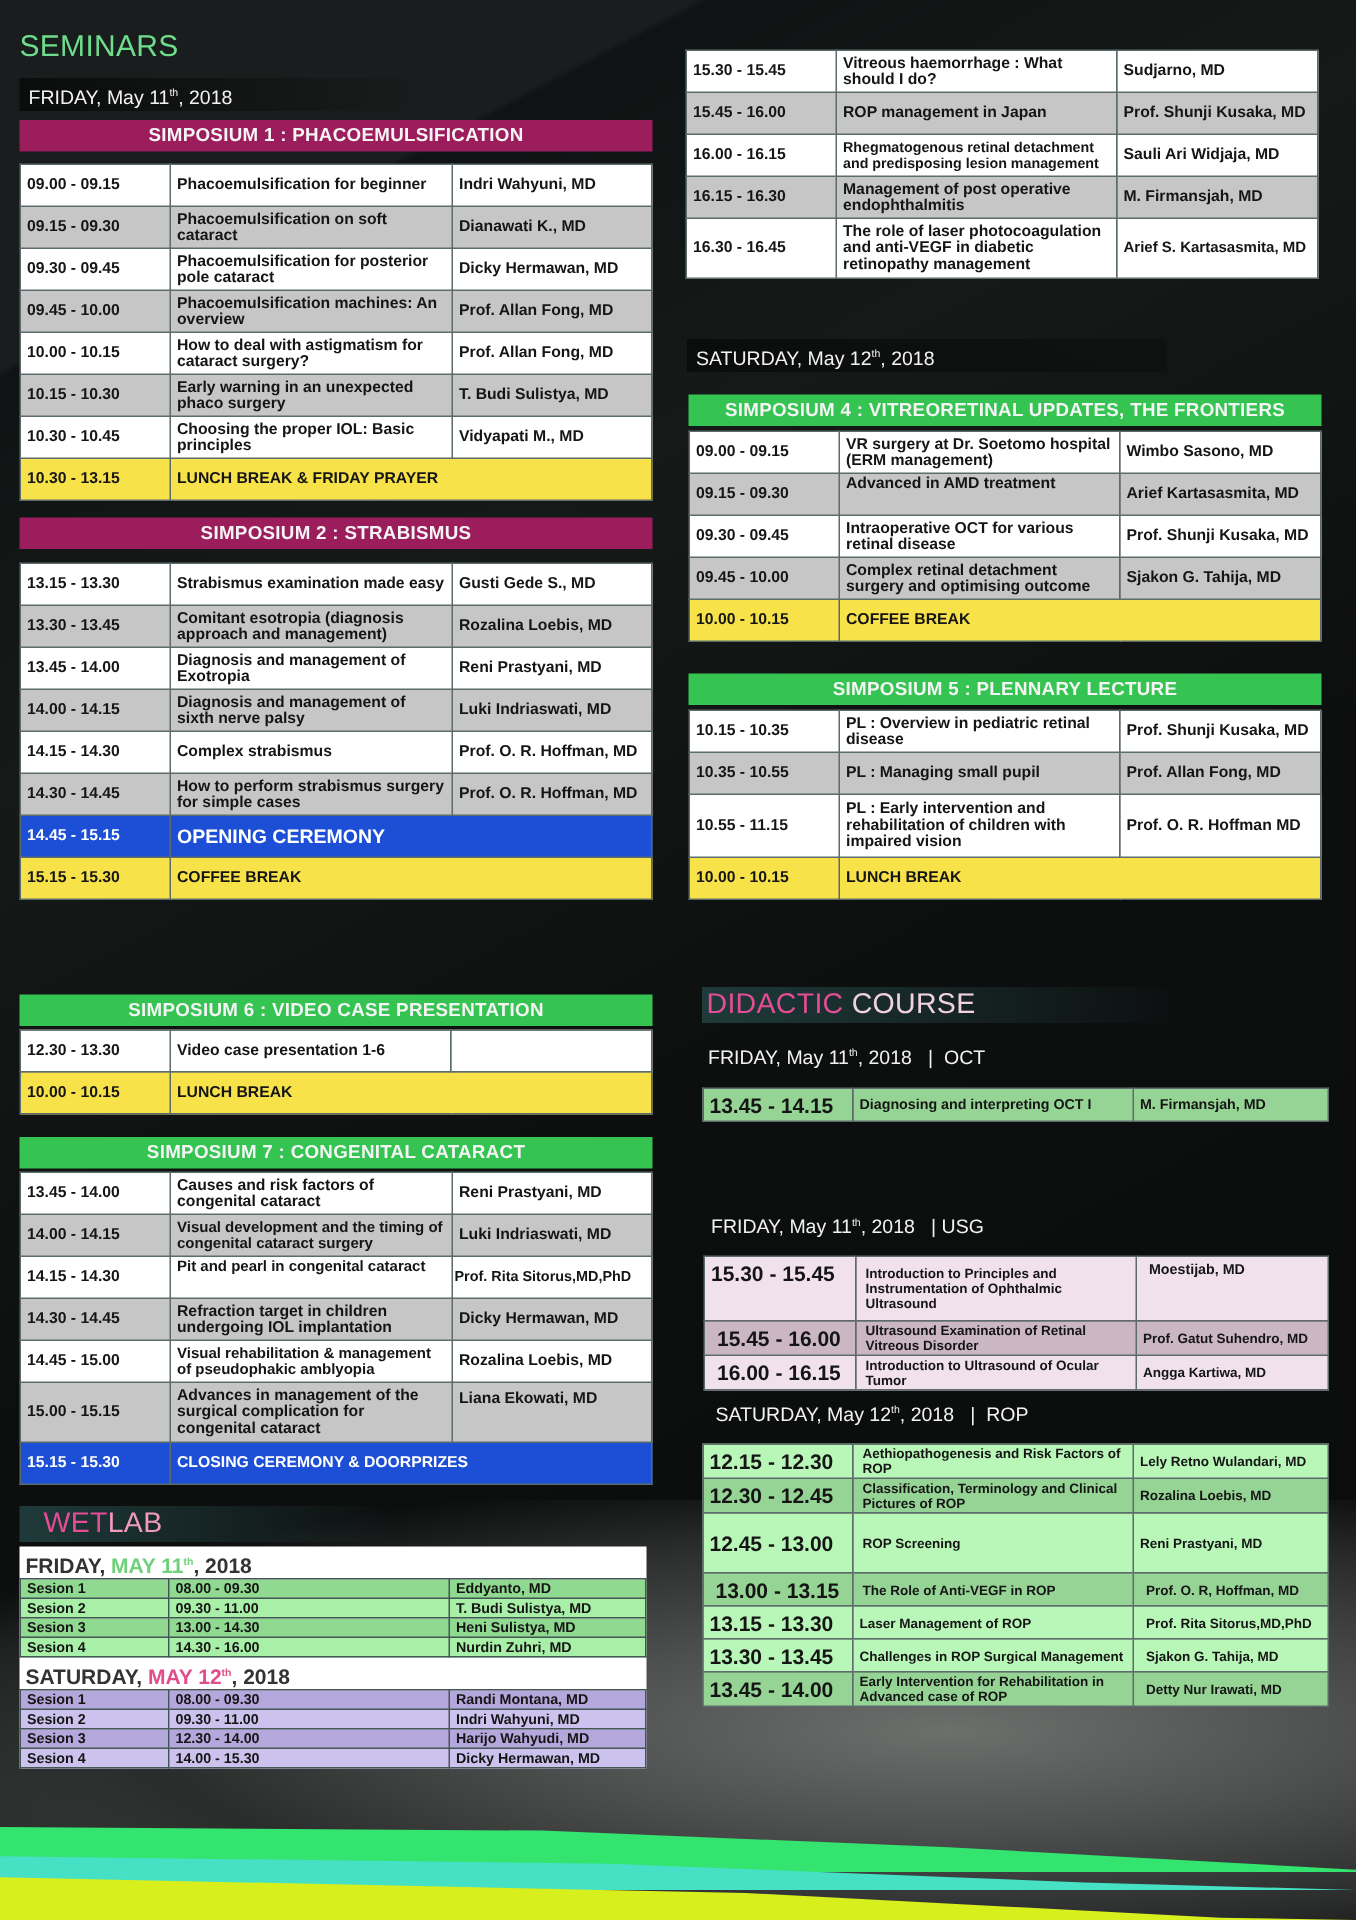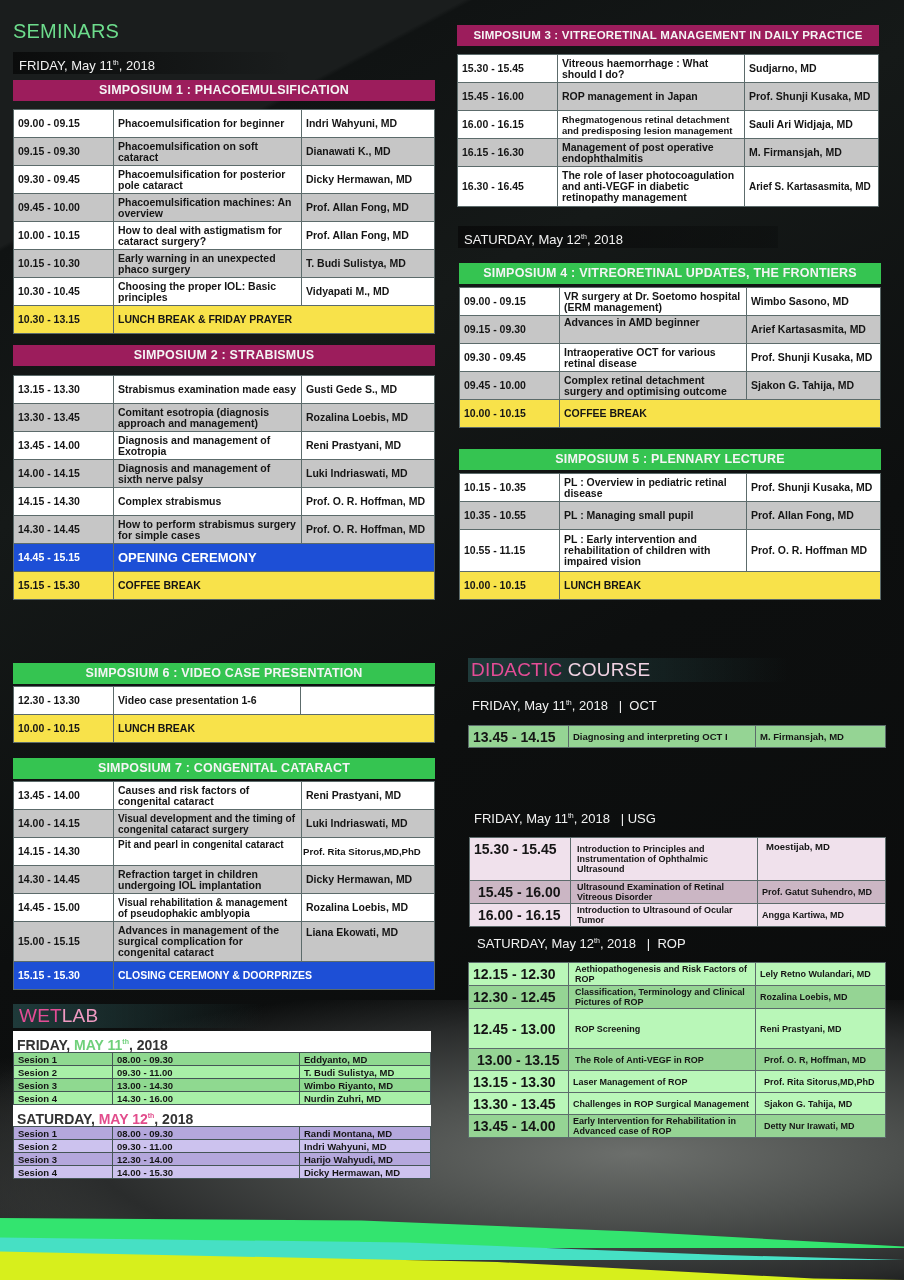--- a/index.html
+++ b/index.html
@@ -150,21 +150,20 @@
         </tr>
   <tr class="y" style="height:28px">
           <td>15.15 - 15.30</td>
           <td colspan="2">COFFEE BREAK</td>
         </tr>
   </tbody>
     </table>
 </div>
 
 <div class="abs" style="left:457px;top:25px;width:422px">
-  <div class="hdr magenta" style="font-size:11.5px">SIMPOSIUM 3 : VITREORETINAL MANAGEMENT IN DAILY PRACTICE</div>
   <div style="height:8px"></div>
   <table>
       <colgroup>
         <col style="width:100px">
         <col style="width:187px">
         <col>
       </colgroup>
   <tbody>
         <tr class="w" style="height:28px">
           <td>15.30 - 15.45</td>
@@ -207,21 +206,21 @@
         <col>
       </colgroup>
   <tbody>
         <tr class="w" style="height:28px">
           <td>09.00 - 09.15</td>
           <td>VR surgery at Dr. Soetomo hospital (ERM management)</td>
           <td>Wimbo Sasono, MD</td>
         </tr>
   <tr class="g" style="height:28px">
           <td>09.15 - 09.30</td>
-          <td style="vertical-align:top">Advances in AMD beginner</td>
+          <td style="vertical-align:top">Advanced in AMD treatment</td>
           <td>Arief Kartasasmita, MD</td>
         </tr>
   <tr class="w" style="height:28px">
           <td>09.30 - 09.45</td>
           <td>Intraoperative OCT for various retinal disease</td>
           <td>Prof. Shunji Kusaka, MD</td>
         </tr>
   <tr class="g" style="height:28px">
           <td>09.45 - 10.00</td>
           <td>Complex retinal detachment surgery and optimising outcome</td>
@@ -332,21 +331,21 @@
           <td style="vertical-align:top;padding-top:5px">Liana Ekowati, MD</td>
         </tr>
   <tr class="b" style="height:28px">
           <td>15.15 - 15.30</td>
           <td colspan="2">CLOSING CEREMONY &amp; DOORPRIZES</td>
         </tr>
   </tbody>
     </table>
 </div>
 
-<div class="abs section-title" style="left:13px;top:1004px;width:250px;height:24px;line-height:24px;padding-left:6px;background:linear-gradient(90deg,#1f3a3a,rgba(0,0,0,0))"><span style="color:#e44d96">WET</span><span style="color:#f09ac2">LAB</span></div>
+<div class="abs section-title" style="left:13px;top:1004px;width:250px;height:24px;line-height:24px;padding-left:16px;background:linear-gradient(90deg,#1f3a3a,rgba(0,0,0,0))"><span style="color:#e44d96">WET</span><span style="color:#f09ac2">LAB</span></div>
 
 <div class="abs wet" style="left:13px;top:1031px;width:418px">
   <div class="wd"><span>FRIDAY,</span><span style="color:#6fd07a"> MAY 11</span><sup style="font-size:7px;color:#6fd07a">th</sup><span>, 2018</span></div>
   <table>
       <colgroup>
         <col style="width:99px">
         <col style="width:187px">
         <col>
       </colgroup>
   <tbody>
@@ -356,21 +355,21 @@
           <td>Eddyanto, MD</td>
         </tr>
   <tr class="wg" style="height:13px">
           <td>Sesion 2</td>
           <td>09.30 - 11.00</td>
           <td>T. Budi Sulistya, MD</td>
         </tr>
   <tr class="wg2" style="height:13px">
           <td>Sesion 3</td>
           <td>13.00 - 14.30</td>
-          <td>Wimbo Riyanto, MD</td>
+          <td>Heni Sulistya, MD</td>
         </tr>
   <tr class="wg" style="height:13px">
           <td>Sesion 4</td>
           <td>14.30 - 16.00</td>
           <td>Nurdin Zuhri, MD</td>
         </tr>
   </tbody>
     </table>
   <div class="wd"><span style="color:#333">SATURDAY,</span><span style="color:#e24d8c"> MAY 12</span><sup style="font-size:7px;color:#e24d8c">th</sup><span>, 2018</span></div>
   <table>

